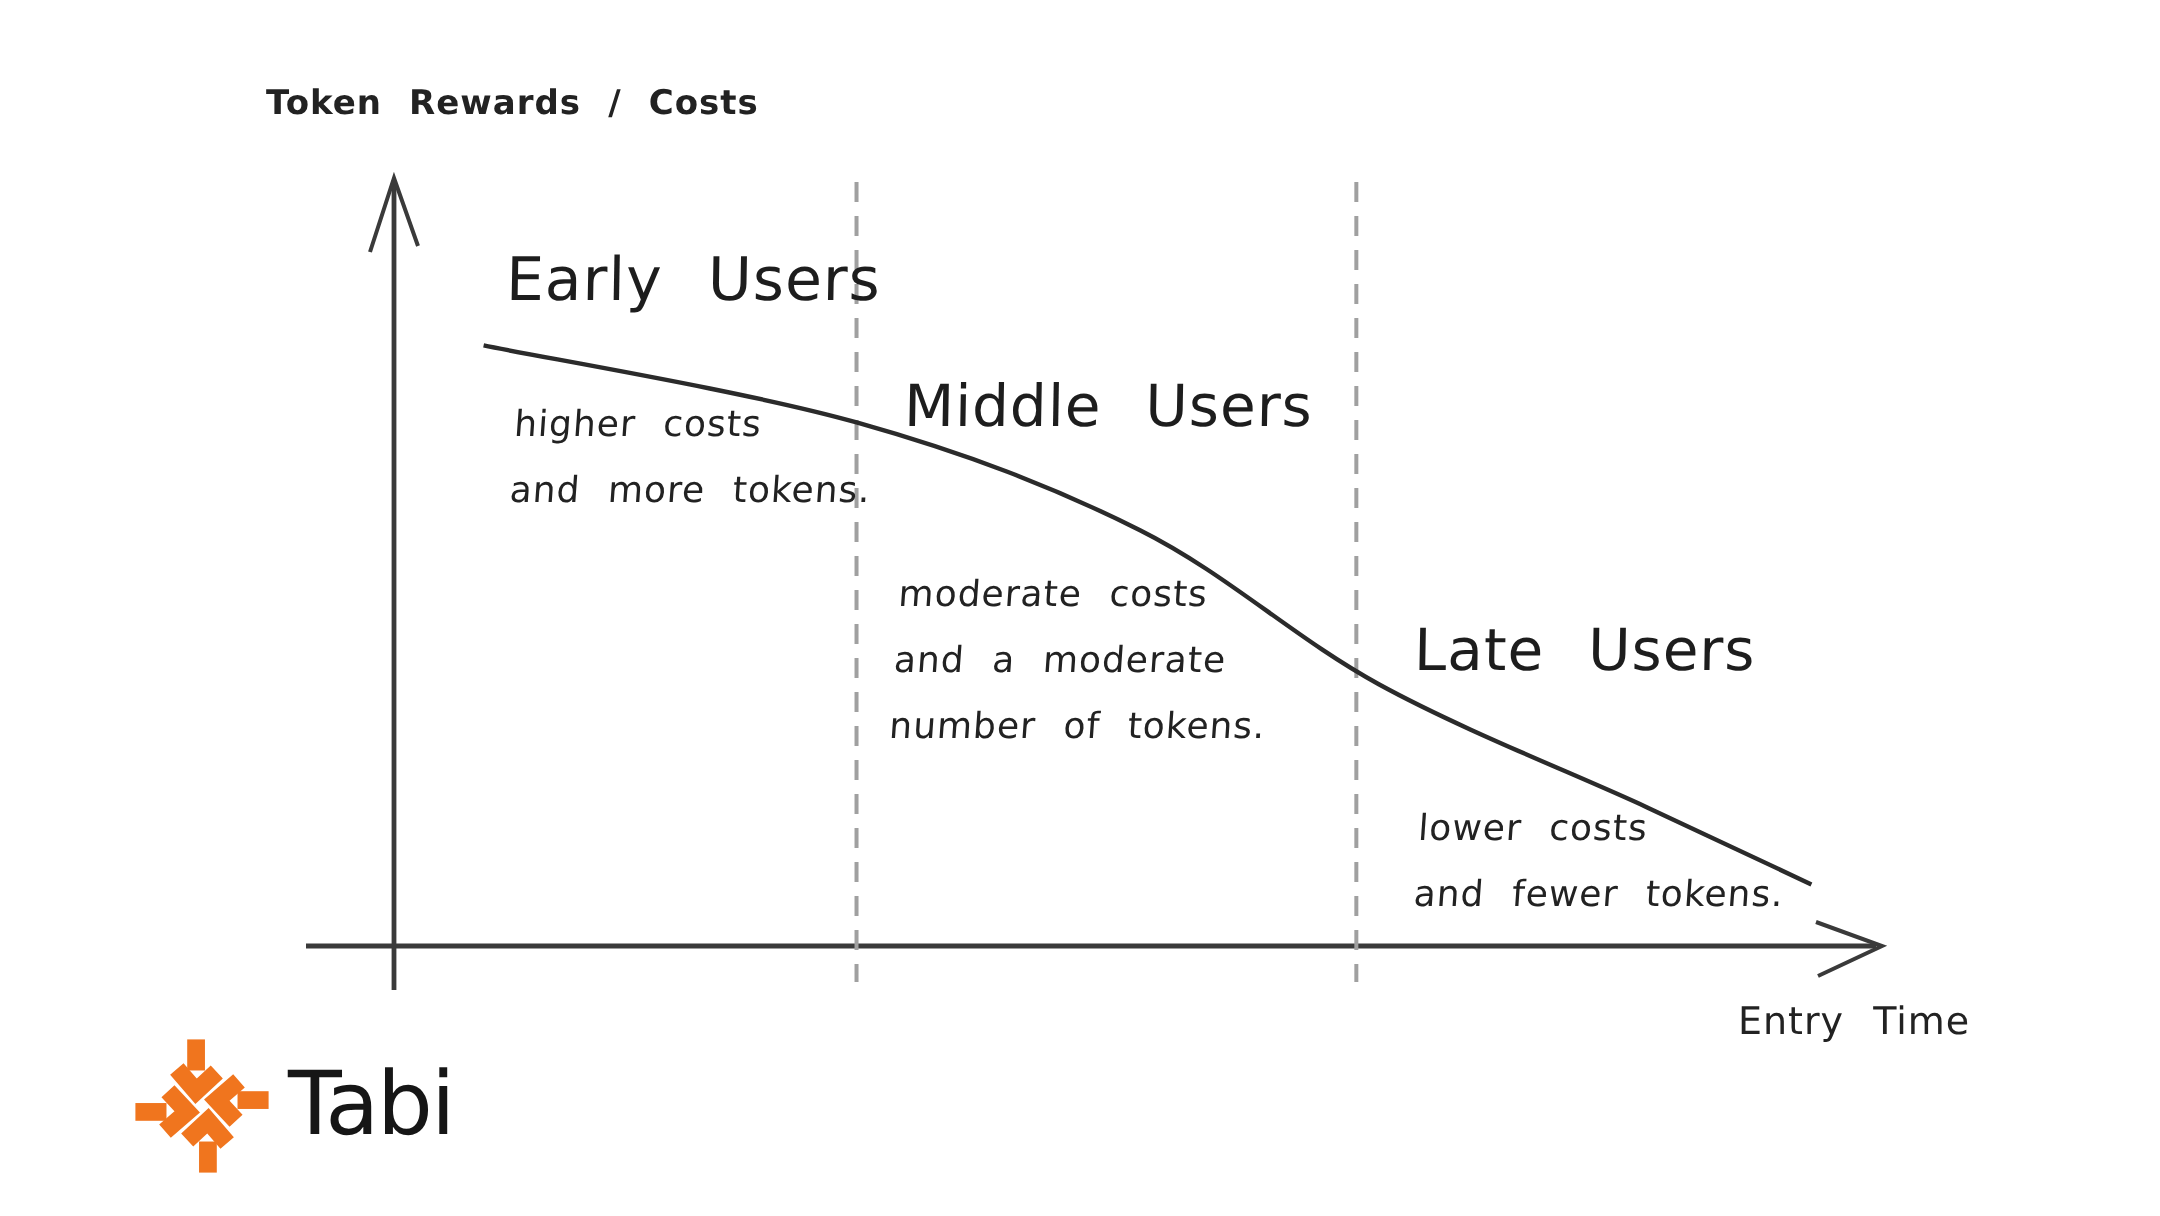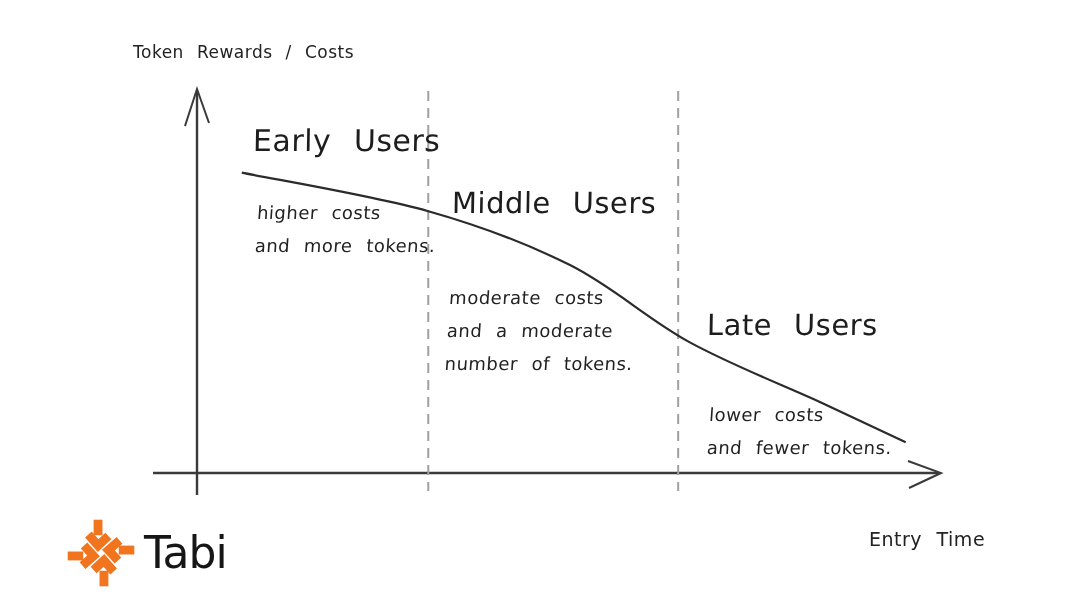--- a/index.html
+++ b/index.html
@@ -12,21 +12,21 @@
   .stage{
     position:relative;width:1080px;height:608px;background:#ffffff;
     overflow:hidden;font-family:"DejaVu Sans","Liberation Sans",sans-serif;color:var(--ink);
   }
   .plot{position:absolute;left:0;top:0;}
   .plot .axis{stroke:#3a3a3a;stroke-width:2.4;fill:none;}
   .plot .axis-head{stroke:#3a3a3a;stroke-width:2;fill:none;}
   .plot .divider{stroke:var(--dash);stroke-width:2;stroke-dasharray:10 7;fill:none;}
   .plot .curve{stroke:#2b2b2b;stroke-width:2.2;fill:none;}
   .hand{word-spacing:0.42em;letter-spacing:0.5px;white-space:nowrap;}
-  .axis-label{position:absolute;font-size:17px;color:#222;}
+  .axis-label{position:absolute;font-size:17px;color:#222;font-weight:bold;}
   .x-axis-label{position:absolute;font-size:19px;color:#222;}
   .sec-title{position:absolute;font-size:30px;color:#1d1d1d;transform:skewX(-1deg);}
   .sec-notes{position:absolute;font-size:18px;line-height:33px;color:#222;transform:skewX(-4deg);}
   .sec-title.mid,.sec-title.late{font-size:29px;}
   .logo{position:absolute;left:64px;top:516px;display:flex;align-items:center;}
   .logo-icon{display:block;}
   .logo-icon .arms{stroke:var(--logo-orange);stroke-width:12;fill:none;stroke-linejoin:miter;stroke-linecap:butt;}
   .logo-word{
     font-size:44px;font-weight:400;color:var(--logo-text);
     letter-spacing:-1px;margin-left:6px;line-height:1;
@@ -67,21 +67,21 @@
     <div>and a moderate</div>
     <div>number of tokens.</div>
   </div>
 
   <div class="sec-title late hand" style="left:707px;top:308px;">Late Users</div>
   <div class="sec-notes hand" style="left:708px;top:398px;">
     <div>lower costs</div>
     <div>and fewer tokens.</div>
   </div>
 
-  <div class="x-axis-label hand" style="left:869px;top:528px;">Entry Time</div>
+  <div class="x-axis-label hand" style="left:869px;top:500px;">Entry Time</div>
 
   <div class="logo">
     <svg class="logo-icon" width="74" height="74" viewBox="0 0 100 100">
       <g class="arms">
         <g id="arm">
           <path d="M46,5 L46,26"></path>
           <path d="M33,25 L46,40 L60,27"></path>
         </g>
         <use href="#arm" transform="rotate(90 50 50)"></use>
         <use href="#arm" transform="rotate(180 50 50)"></use>

